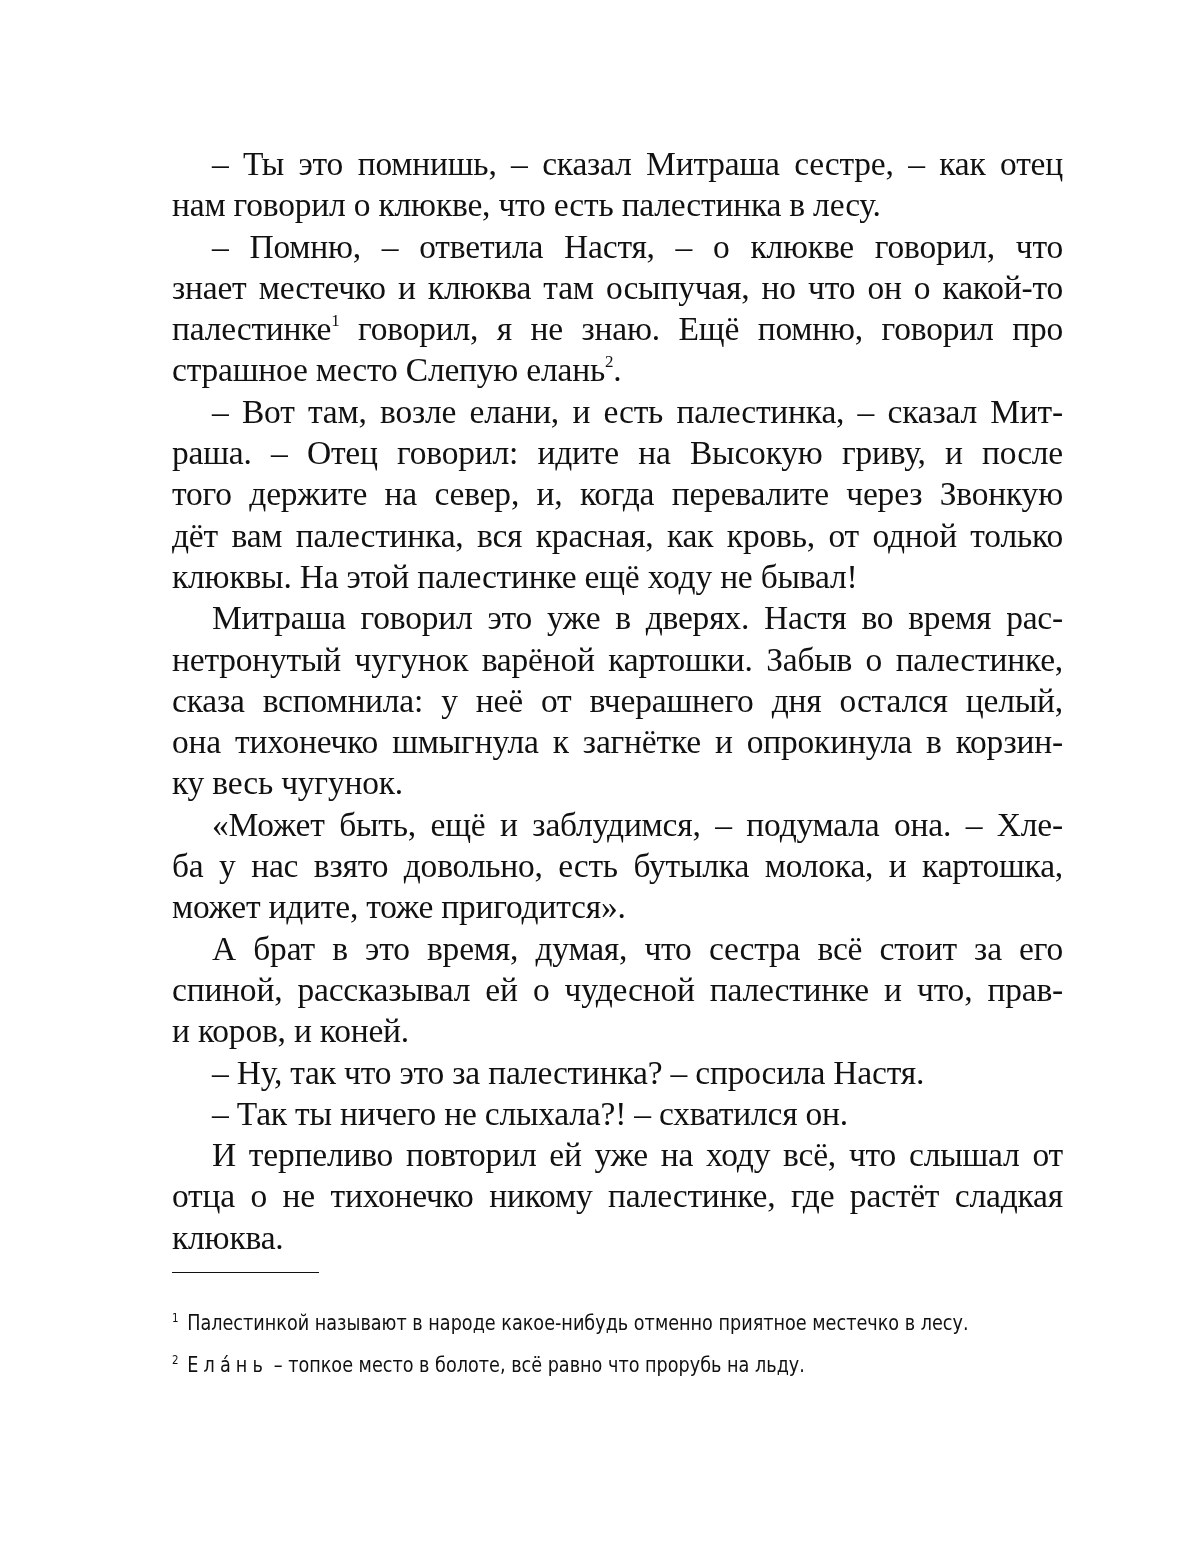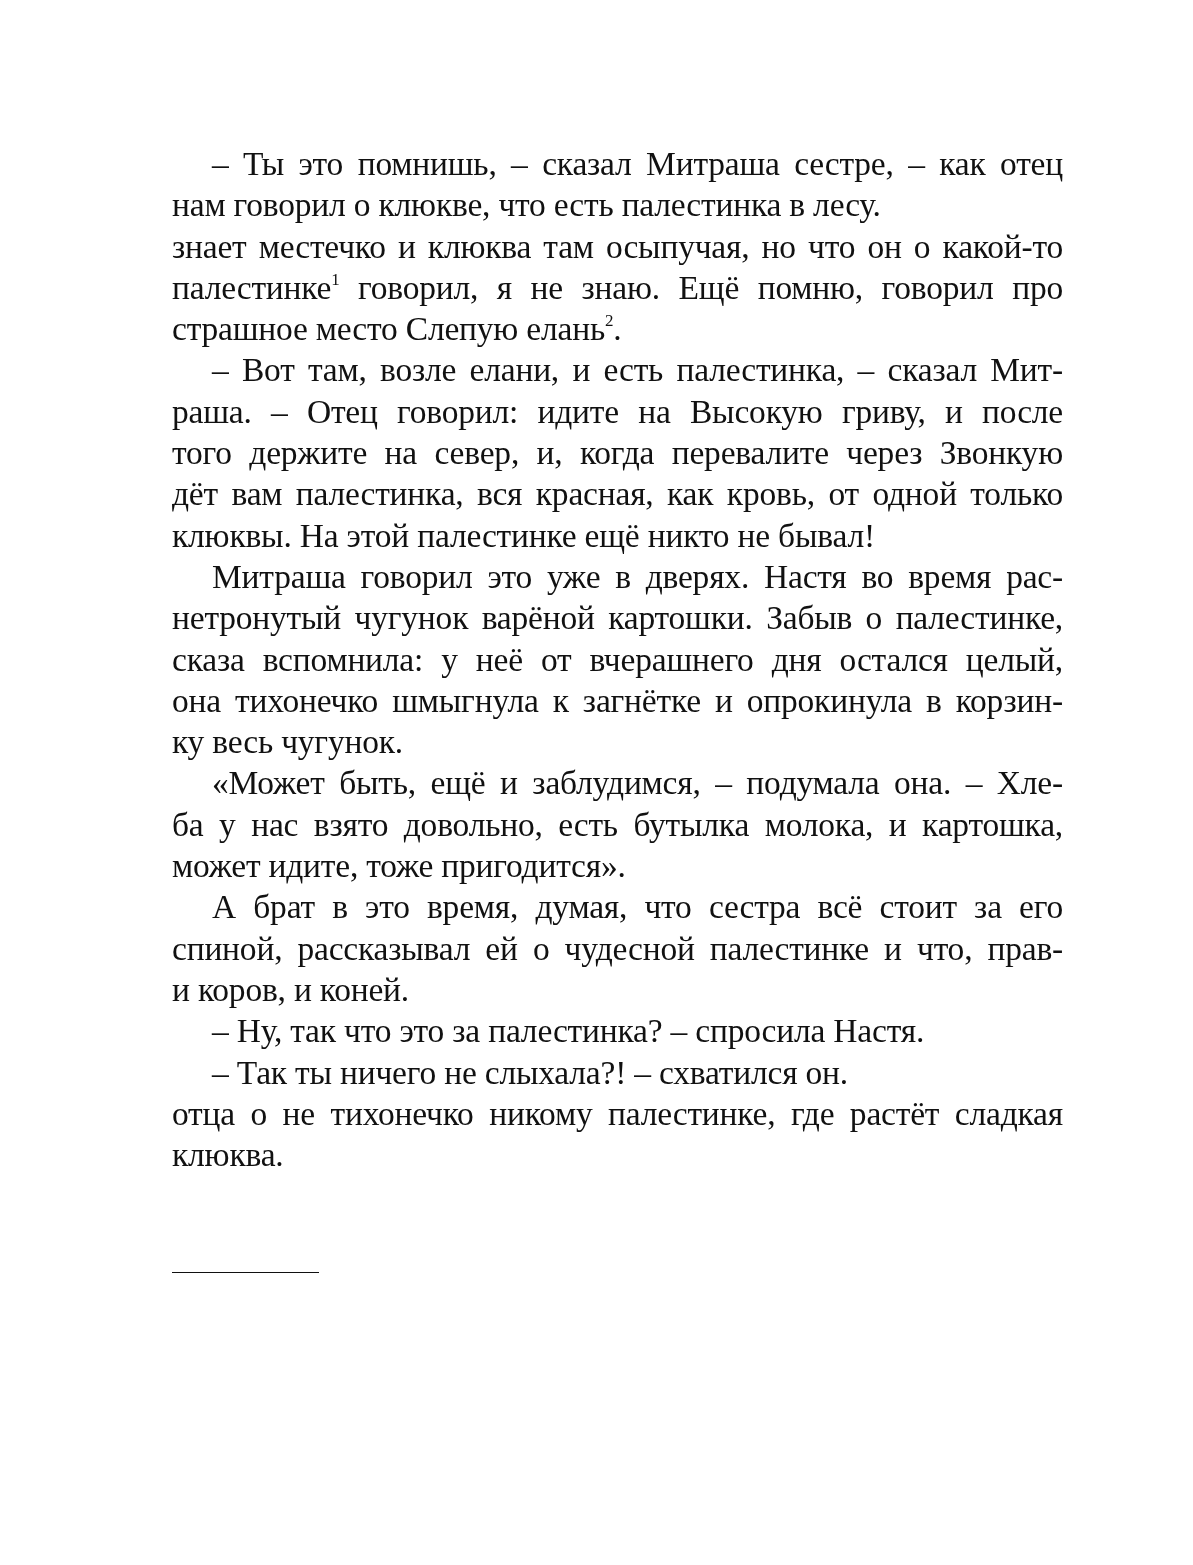--- a/index.html
+++ b/index.html
@@ -87,47 +87,53 @@
   </style>
 </head>
 <body>
 
 <div class="page">
   <div class="body-text">
 
     <span class="line indent">–  Ты это помнишь, – сказал Митраша сестре, – как отец</span>
     <span class="line last">нам говорил о клюкве, что есть палестинка  в лесу.</span>
 
+    <span class="line indent">–  Помню, – ответила Настя, – о клюкве говорил, что</span>
     <span class="line">знает местечко и клюква там осыпучая, но что он о какой-то</span>
     <span class="line"><span>палестинке</span><sup class="fn-ref">1</sup><span> говорил, я не знаю. Ещё помню, говорил про</span></span>
     <span class="line last"><span>страшное место Слепую елань</span><sup class="fn-ref">2</sup><span>.</span></span>
 
     <span class="line indent">–  Вот там, возле елани, и есть палестинка, – сказал Мит-</span>
     <span class="line">раша. – Отец говорил: идите на Высокую гриву, и после</span>
     <span class="line">того держите на север, и, когда перевалите через Звонкую</span>
     <span class="line">дёт вам палестинка, вся красная, как кровь, от одной только</span>
-    <span class="line last">клюквы. На этой палестинке ещё никто не бывал!</span>
+    <span class="line last">клюквы. На этой палестинке ещё ходу не бывал!</span>
 
     <span class="line indent">Митраша говорил это уже в дверях. Настя во время рас-</span>
     <span class="line">нетронутый чугунок варёной картошки. Забыв о палестинке,</span>
     <span class="line">сказа вспомнила: у неё от вчерашнего дня остался целый,</span>
     <span class="line">она тихонечко шмыгнула к загнётке и опрокинула в корзин-</span>
     <span class="line last">ку весь чугунок.</span>
 
     <span class="line indent">«Может быть, ещё и заблудимся, – подумала она. – Хле-</span>
     <span class="line">ба у нас взято довольно, есть бутылка молока, и картошка,</span>
     <span class="line last">может идите, тоже пригодится».</span>
 
     <span class="line indent">А брат в это время, думая, что сестра всё стоит за его</span>
     <span class="line">спиной, рассказывал ей о чудесной палестинке и что, прав-</span>
     <span class="line last">и коров, и коней.</span>
 
     <span class="line indent last">–  Ну, так что это за палестинка? – спросила Настя.</span>
 
     <span class="line indent last">–  Так ты ничего не слыхала?! – схватился он.</span>
 
+    <span class="line indent">И терпеливо повторил ей уже на ходу всё, что слышал от</span>
     <span class="line">отца о не тихонечко никому палестинке, где растёт сладкая</span>
     <span class="line last">клюква.</span>
   </div>
 
   <div class="footnote-rule"></div>
 
+  <div class="footnotes">
+    <span class="footnote"><span class="fn-num">1</span><span>Палестинкой называют в народе какое-нибудь отменно приятное местечко в лесу.</span></span>
+    <span class="footnote"><span class="fn-num">2</span><span class="spaced">Ела́нь</span><span> – топкое место в болоте, всё равно что прорубь на льду.</span></span>
+  </div>
 </div>
 
 </body></html>

